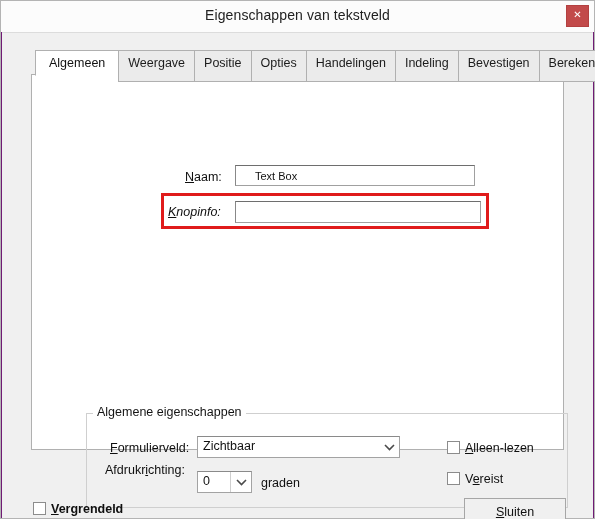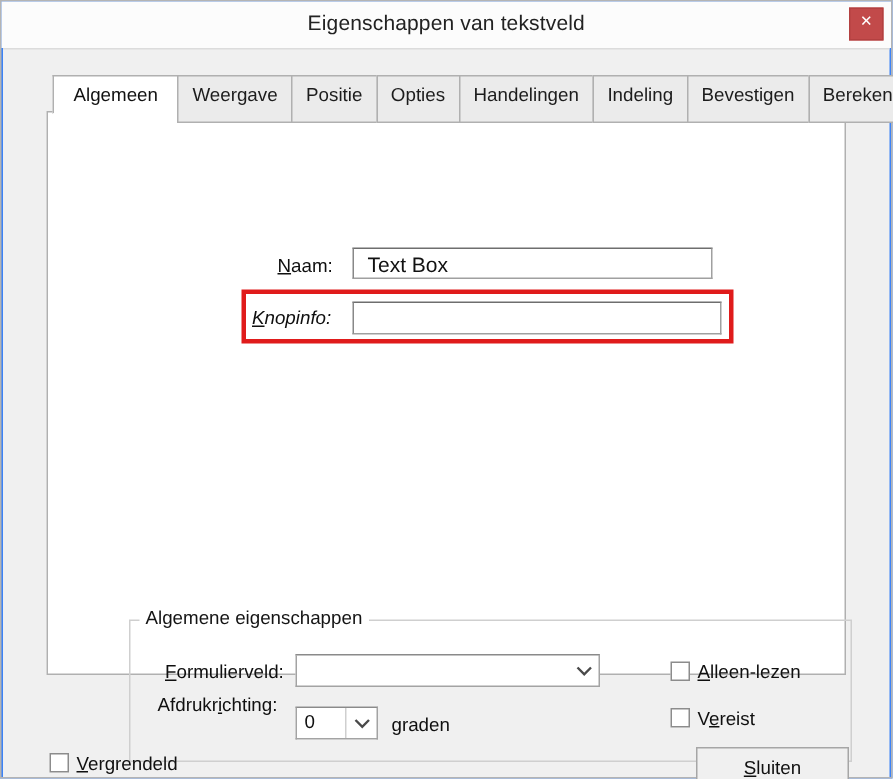--- a/index.html
+++ b/index.html
@@ -17,21 +17,21 @@
   }
 
   
   #window {
     position: absolute;
     left: 0; top: 0;
     width: 595px;
     height: 519px;
     box-sizing: border-box;
     border: 1px solid #b4b4b4;
-    background: #3b82f6;
+    background: #701a75;
   }
 
   #titlebar {
     position: absolute;
     left: 0; top: 0;
     width: 593px;
     height: 31px;
     background: #fcfcfc;
   }
   #title-text {
@@ -131,23 +131,23 @@
   .field-label u { text-decoration: underline; }
 
   .text-input {
     position: absolute;
     box-sizing: border-box;
     background: #ffffff;
     border: 1px solid #a0a0a0;
     border-top-color: #6e6e6e;
     border-left-color: #888888;
     font-family: "Liberation Sans", sans-serif;
-    font-size: 14px;
+    font-size: 11px;
     color: #111111;
-    padding: 0 9px;
+    padding: 0 19px;
     outline: none;
   }
 
   #naam-label  { left: 153px; top: 95px; }
   #naam-input  { left: 203px; top: 90px; width: 240px; height: 21px; }
 
   #knopinfo-label { left: 136px; top: 130px; font-style: italic; }
   #knopinfo-input { left: 203px; top: 126px; width: 246px; height: 22px; }
 
   
@@ -237,21 +237,21 @@
     width: 13px;
     height: 13px;
     box-sizing: border-box;
     border: 1px solid #8c8c8c;
     background: #ffffff;
     vertical-align: -2px;
     margin-right: 5px;
   }
   #cb-alleenlezen { left: 415px; top: 366px; }
   #cb-vereist     { left: 415px; top: 397px; }
-  #cb-vergrendeld { left: 31px;  top: 469px; }
+  #cb-vergrendeld { left: 31px;  top: 469px; font-weight: bold; }
 
   
   #sluiten-button {
     position: absolute;
     left: 462px;
     top: 465px;
     width: 102px;
     height: 27px;
     box-sizing: border-box;
     background: #f0f0f0;
@@ -289,20 +289,21 @@
       <div class="field-label" id="knopinfo-label"><span></span><u>K</u><span>nopinfo:</span></div>
       <input class="text-input" id="knopinfo-input" type="text" value="" style="">
 
       <div id="highlight-box"></div>
 
       <div id="groupbox"></div>
       <div id="groupbox-title">Algemene eigenschappen</div>
 
       <div class="field-label" id="formulierveld-label"><span></span><u>F</u><span>ormulierveld:</span></div>
       <div class="combo" id="formulierveld-combo">
+        <span class="combo-value">Zichtbaar</span>
         <span class="combo-arrow">
           <svg width="11" height="7" viewBox="0 0 11 7">
               <path d="M1 1 L5.5 5.5 L10 1" stroke="#4a4a4a" stroke-width="1.6" fill="none"></path>
             </svg>
         </span>
       </div>
 
       <div class="field-label" id="afdrukrichting-label"><span>Afdrukr</span><u>i</u><span>chting:</span></div>
       <div class="combo" id="afdrukrichting-combo">
         <span class="combo-value">0</span>

